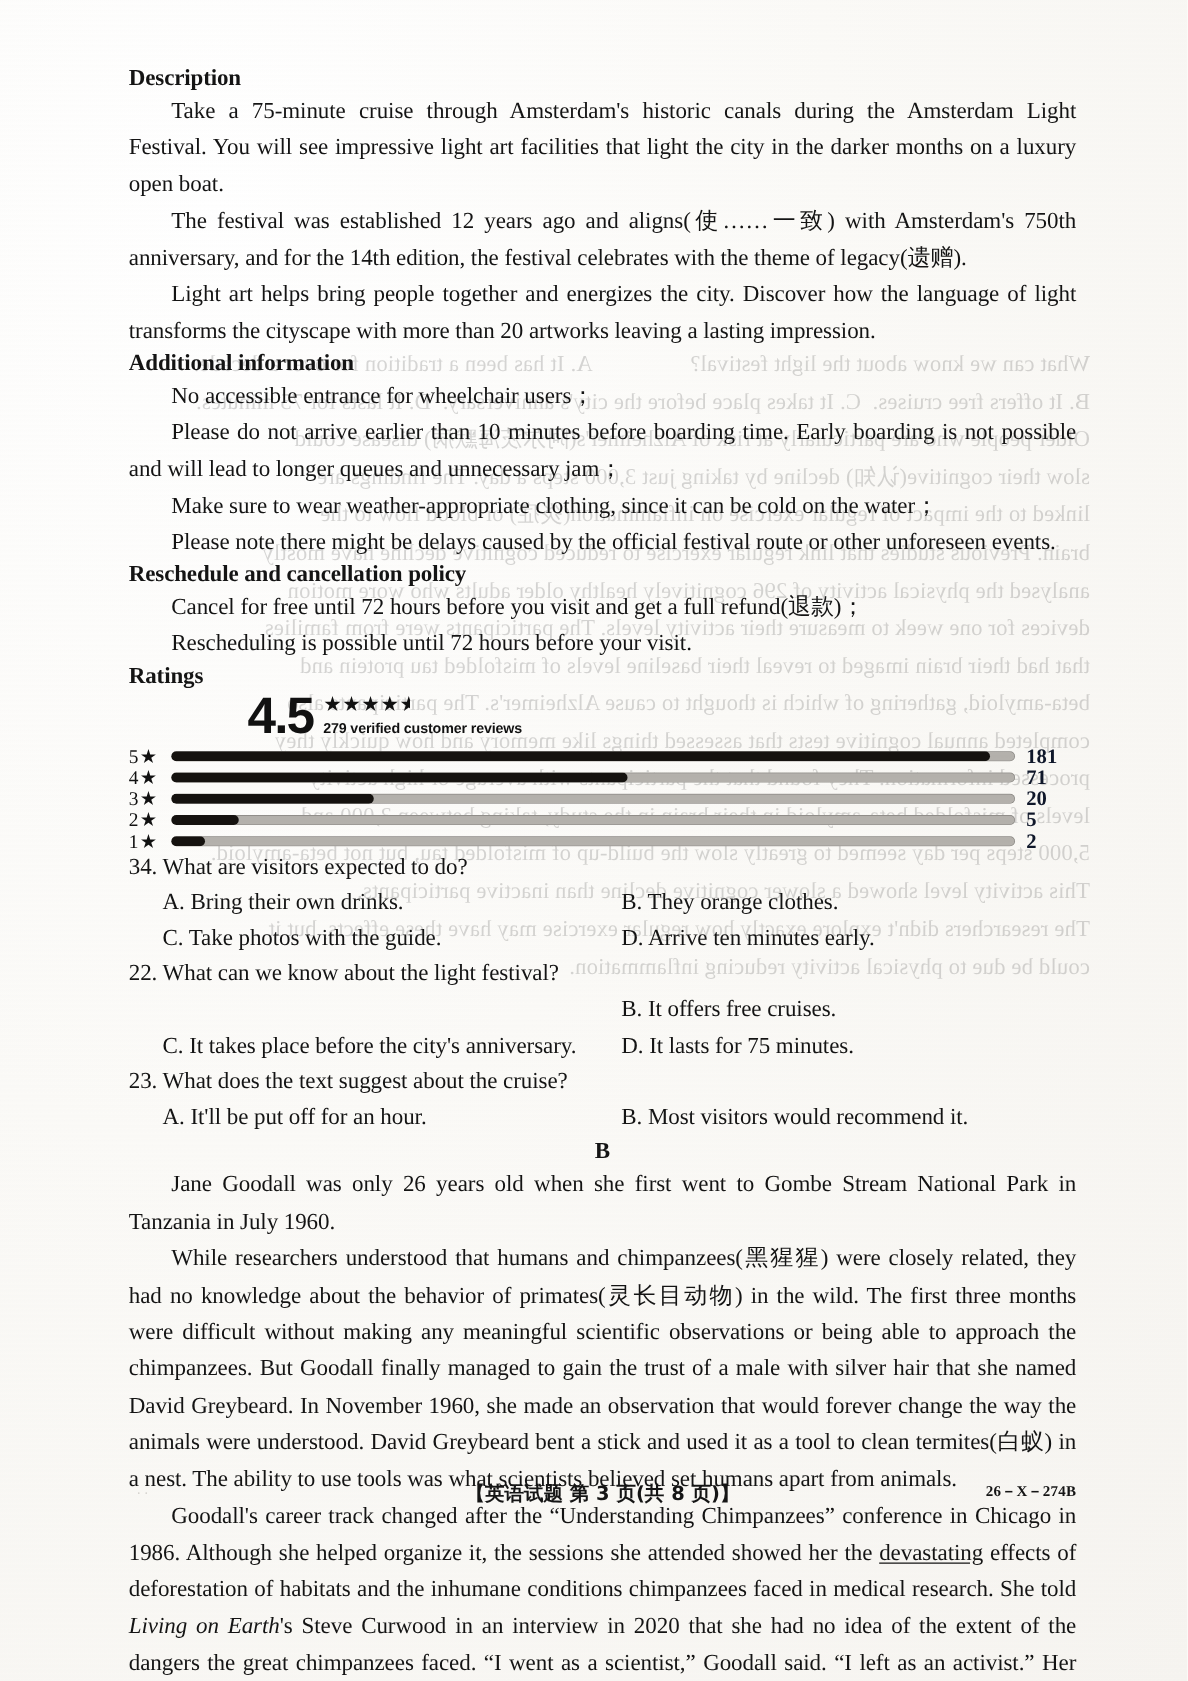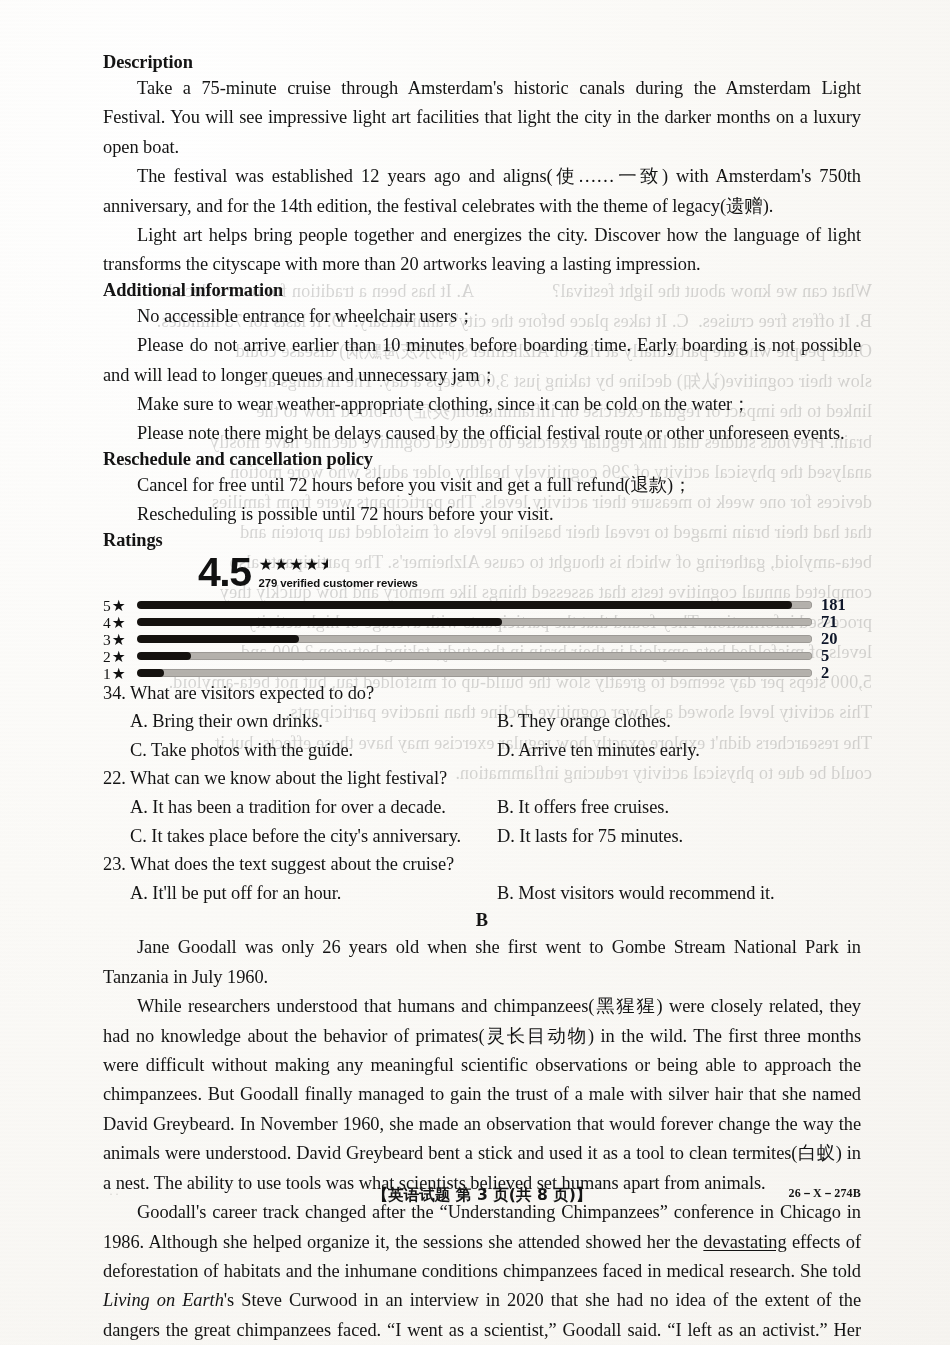--- a/index.html
+++ b/index.html
@@ -354,21 +354,20 @@
         <span class="opt-a">A. Bring their own drinks.</span>
         <span class="opt-b">B. They orange clothes.</span>
       </div>
       <div class="q-opts">
         <span class="opt-a">C. Take photos with the guide.</span>
         <span class="opt-b">D. Arrive ten minutes early.</span>
       </div>
 
       <p class="q-stem">22. What can we know about the light festival?</p>
       <div class="q-opts">
-        <span class="opt-a">A. It has been a tradition for over a decade.</span>
         <span class="opt-b">B. It offers free cruises.</span>
       </div>
       <div class="q-opts">
         <span class="opt-a">C. It takes place before the city's anniversary.</span>
         <span class="opt-b">D. It lasts for 75 minutes.</span>
       </div>
 
       <p class="q-stem">23. What does the text suggest about the cruise?</p>
       <div class="q-opts">
         <span class="opt-a">A. It'll be put off for an hour.</span>

